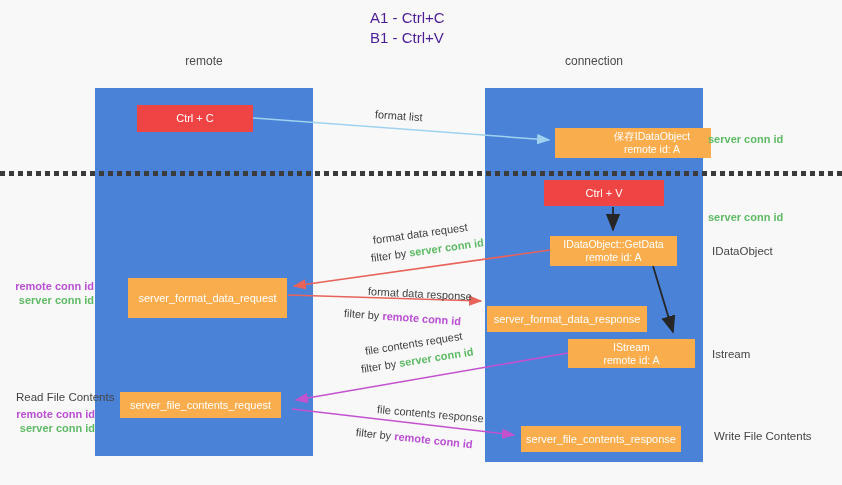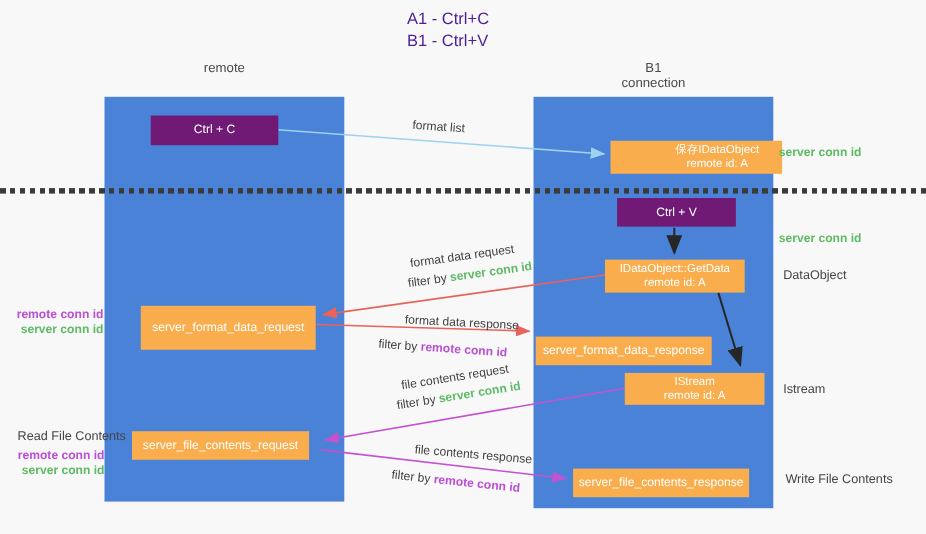--- a/index.html
+++ b/index.html
@@ -4,21 +4,21 @@
 <style>
   html,body { margin:0; padding:0; background:#f8f8f9; font-family:"Liberation Sans", sans-serif; }
   .canvas { position:relative; width:842px; height:485px; background:#f8f8f9; overflow:hidden; }
   .title { position:absolute; left:370px; top:8px; font-size:15px; line-height:20px; color:#4c1d95; }
   .lane { position:absolute; background:#4a82d8; }
   .lane-header { position:absolute; font-size:12px; line-height:14px; color:#4a4a4a; text-align:center; }
   .divider { position:absolute; left:0; top:171px; width:842px; height:5px;
              background:repeating-linear-gradient(90deg,#3b3b3b 0 5px,transparent 5px 9px); }
   .node { position:absolute; display:flex; flex-direction:column; align-items:center; justify-content:center;
           color:#ffffff; font-size:11px; line-height:13px; text-align:center; }
-  .node.green { background:#701a75;text-align:center; }
+  .node.green { background:#ef4444;text-align:center; }
   .node.orange { background:#f9ad4d; }
   .node .l2 { font-size:10.5px; }
   .lbl { position:absolute; font-size:11px; color:#3f3f3f; white-space:nowrap; transform-origin:left center; }
   .side { position:absolute; font-size:11.5px; color:#454545; white-space:nowrap; }
   .green-t { color:#5eba64; font-weight:bold; font-size:11px; }
   .purple-t { color:#ba4fd3; font-weight:bold; font-size:11px; }
   .rblock { position:absolute; text-align:right; line-height:14px; white-space:nowrap; }
   svg.arrows { position:absolute; left:0; top:0; }
 </style>
 </head>
@@ -28,21 +28,20 @@
 
   <div class="title">
     <div>A1 - Ctrl+C</div>
     <div>B1 - Ctrl+V</div>
   </div>
 
   <div class="lane-header" style="left:95px; top:54px; width:218px;">
     <div>remote</div>
   </div>
   <div class="lane-header" style="left:485px; top:54px; width:218px;">
-    <div>B1</div>
     <div>connection</div>
   </div>
 
   <div class="lane" style="left:95px; top:88px; width:218px; height:368px;"></div>
   <div class="lane" style="left:485px; top:88px; width:218px; height:374px;"></div>
 
   <div class="divider"></div>
 
   <svg class="arrows" width="842" height="485">
     <defs>
@@ -70,21 +69,21 @@
 
   <div class="node green" style="left:137px; top:105px; width:116px; height:27px;">
     <div>Ctrl + C</div>
   </div>
 
   <div class="node orange" style="left:555px; top:128px; width:118px; height:30px;padding-left:38px;">
     <div class="l2">保存IDataObject</div>
     <div class="l2">remote id: A</div>
   </div>
 
-  <div class="node green" style="left:561px; top:180px; width:108px; height:26px;">
+  <div class="node green" style="left:544px; top:180px; width:120px; height:26px;">
     <div>Ctrl + V</div>
   </div>
 
   <div class="node orange" style="left:550px; top:236px; width:127px; height:30px;">
     <div class="l2">IDataObject::GetData</div>
     <div class="l2">remote id: A</div>
   </div>
 
   <div class="node orange" style="left:128px; top:278px; width:159px; height:40px;">
     <div>server_format_data_request</div>
@@ -124,21 +123,21 @@
     <span>filter by </span><span class="green-t">server conn id</span>
   </div>
 
   <div class="lbl" style="left:377px; top:403px; transform:rotate(5deg);">file contents response</div>
   <div class="lbl" style="left:356px; top:426px; transform:rotate(6deg);">
     <span>filter by </span><span class="purple-t">remote conn id</span>
   </div>
 
   <div class="side green-t" style="left:708px; top:133px;">server conn id</div>
   <div class="side green-t" style="left:708px; top:211px;">server conn id</div>
-  <div class="side" style="left:712px; top:245px;">DataObject</div>
+  <div class="side" style="left:712px; top:245px;">IDataObject</div>
   <div class="side" style="left:712px; top:348px;">Istream</div>
   <div class="side" style="left:714px; top:430px;">Write File Contents</div>
 
   <div class="rblock" style="left:0; top:279px; width:94px;">
     <div class="purple-t">remote conn id</div>
     <div class="green-t">server conn id</div>
   </div>
   <div class="side" style="left:0; top:391px; width:95px; text-align:right;margin-left:16px;">Read File Contents</div>
   <div class="rblock" style="left:0; top:407px; width:95px;">
     <div class="purple-t">remote conn id</div>

